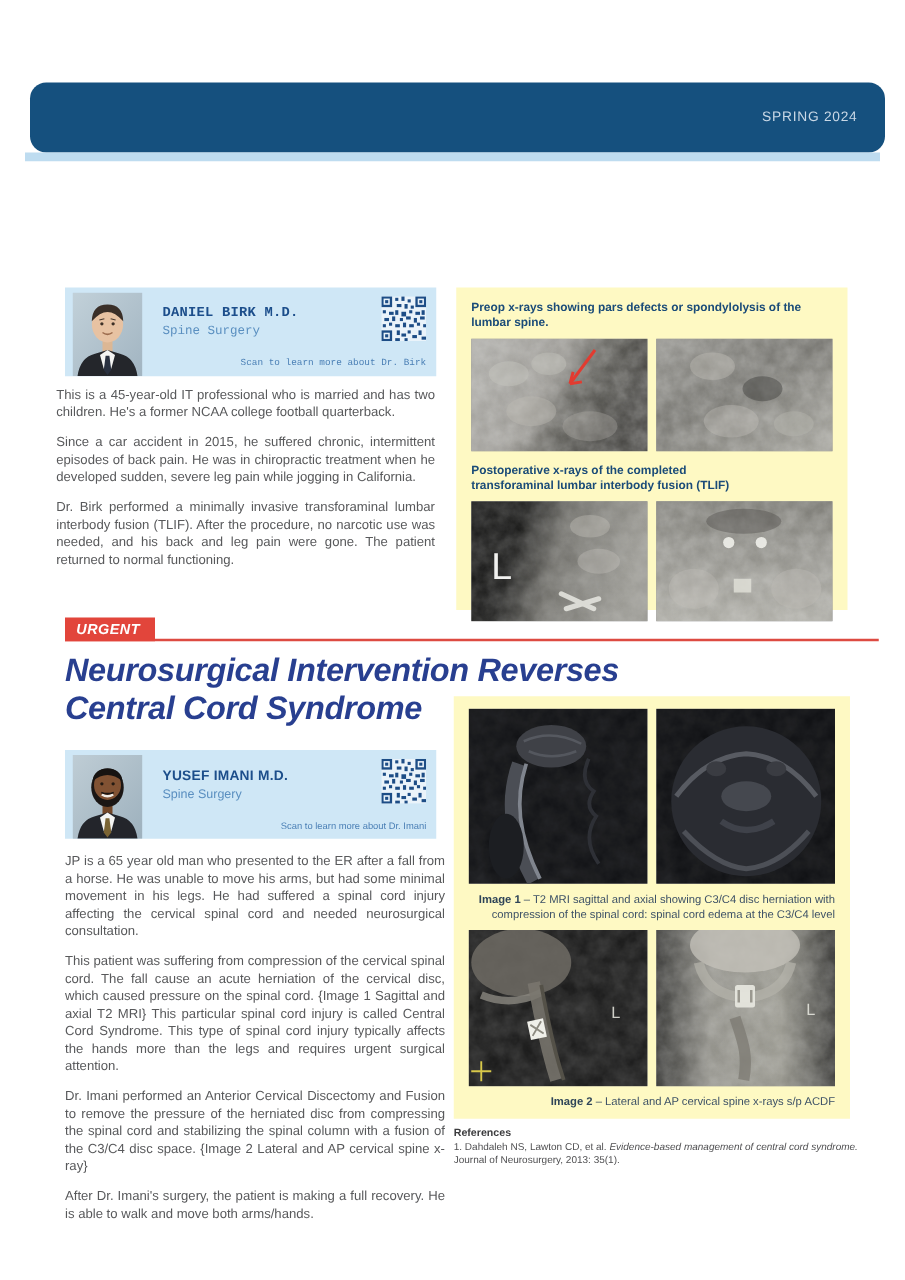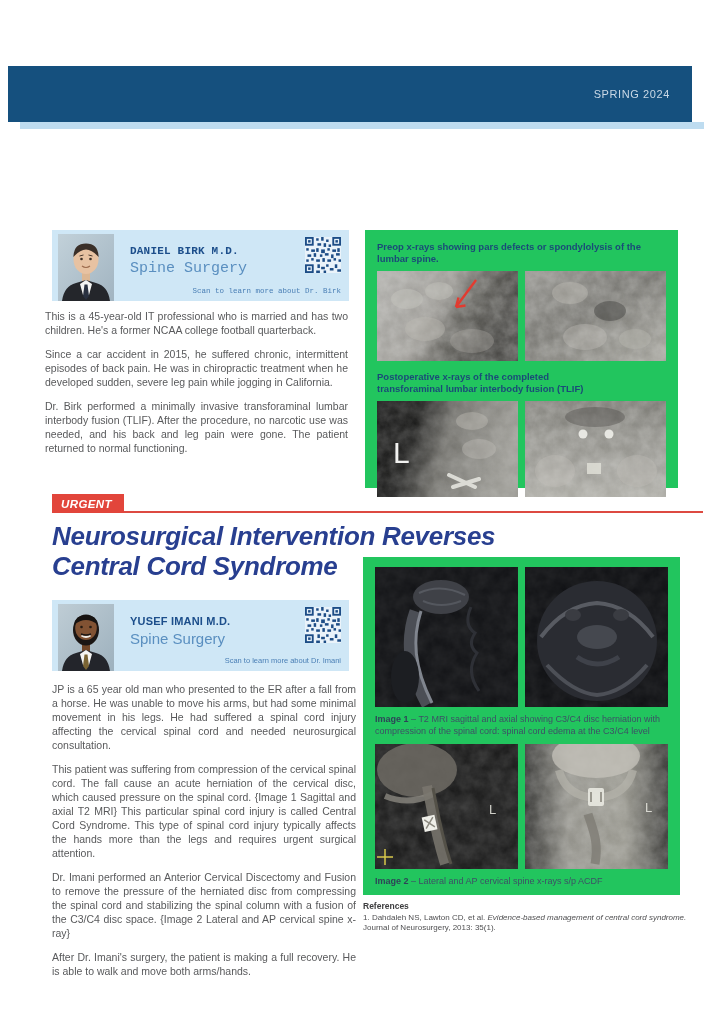--- a/index.html
+++ b/index.html
@@ -1,61 +1,61 @@
 <!DOCTYPE html>
 <html><head>
 <meta charset="utf-8">
 <style>
   html,body{margin:0;padding:0;background:#ffffff;}
   #page{position:relative;width:724px;height:1024px;background:#ffffff;overflow:hidden;
         font-family:"Liberation Sans", sans-serif;}
 
   
-  .masthead{position:absolute;left:8px;top:66px;width:684px;height:56px;background:#15507e;}
+  .masthead{position:absolute;left:24px;top:66px;width:684px;height:56px;background:#15507e;border-radius:13px;}
   .masthead .issue{position:absolute;right:22px;top:50%;transform:translateY(-50%);
         color:#c9d8e6;font-size:11px;letter-spacing:0.6px;}
   .masthead-strip{position:absolute;left:20px;top:122px;width:684px;height:7px;background:#bedcf0;}
 
   
   .art-title{position:absolute;left:52px;color:#283f90;font-weight:bold;font-style:italic;
         font-size:26px;line-height:30px;letter-spacing:-0.3px;}
   #title1{top:147px;width:600px;}
   #title2{top:521px;width:620px;}
 
   
   .doc-card{position:absolute;left:52px;width:297px;height:71px;background:#cfe7f6;}
   #card1{top:230px;font-family:Liberation Mono, monospace;}
   #card2{top:600px;}
   .doc-photo{position:absolute;left:6px;top:4px;width:56px;height:67px;overflow:hidden;}
   .doc-photo svg{display:block;width:100%;height:100%;}
   .doc-meta{position:absolute;left:78px;top:15px;}
   .doc-name{color:#1c4e8b;font-weight:bold;font-size:11px;letter-spacing:0.2px;}
-  .doc-spec{color:#5a8fc0;font-size:15px;margin-top:3px;}
+  .doc-spec{color:#5a8fc0;font-size:10px;margin-top:3px;}
   .qr{position:absolute;right:8px;top:7px;width:36px;height:36px;}
   .scan-caption{position:absolute;right:8px;bottom:6px;color:#4a7fb5;font-size:7.5px;}
 
   
   .body-copy{position:absolute;color:#58595b;font-size:10.5px;line-height:14px;text-align:justify;}
   #body1{left:45px;top:309px;width:303px;}
   #body2{left:52px;top:682px;width:304px;}
   .body-copy p{margin:0 0 10px 0;}
 
   
-  .panel{position:absolute;background:#22c55e;}
+  .panel{position:absolute;background:#fef9c3;}
   #panel1{left:365px;top:230px;width:313px;height:258px;padding:11px 12px;box-sizing:border-box;}
   #panel2{left:363px;top:557px;width:317px;height:338px;padding:10px 12px;box-sizing:border-box;}
   .panel-caption{color:#1a4b78;font-weight:bold;font-size:9.5px;line-height:12px;}
   .img-row{display:flex;gap:7px;}
   .ximg{display:block;background:#888;}
   .ximg svg{display:block;width:100%;height:100%;}
   #panel1 .row1 .ximg{width:141px;height:90px;}
   #panel1 .row2 .ximg{width:141px;height:96px;}
   #panel2 .row1 .ximg{width:143px;height:140px;}
   #panel2 .row2 .ximg{width:143px;height:125px;}
-  .mri-caption{color:#3d5166;font-size:9px;line-height:11.5px;margin-top:7px;}
+  .mri-caption{color:#3d5166;font-size:9px;line-height:11.5px;margin-top:7px;text-align:right;}
   .mri-caption .cap-b{font-weight:bold;color:#2e4458;}
 
   
   .urgent-badge{position:absolute;left:52px;top:494px;height:19px;background:#e2453b;
         color:#ffffff;font-weight:bold;font-style:italic;font-size:11.5px;
         display:flex;align-items:center;padding:0 12px 0 9px;letter-spacing:0.4px;}
   .urgent-line{position:absolute;left:52px;top:511px;width:651px;height:2px;background:#dd4a41;}
 
   
   .references{position:absolute;left:363px;top:901px;width:341px;color:#4f4f51;font-size:8px;line-height:10px;}

